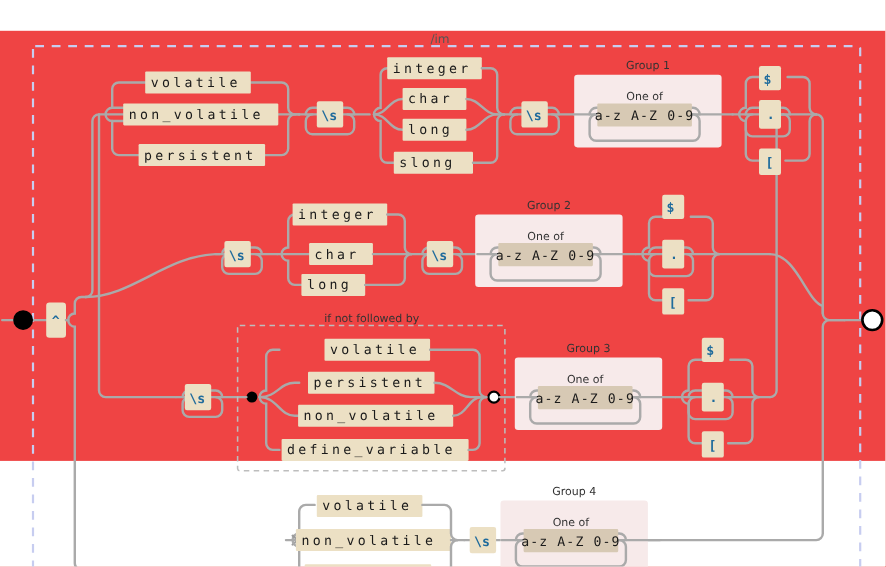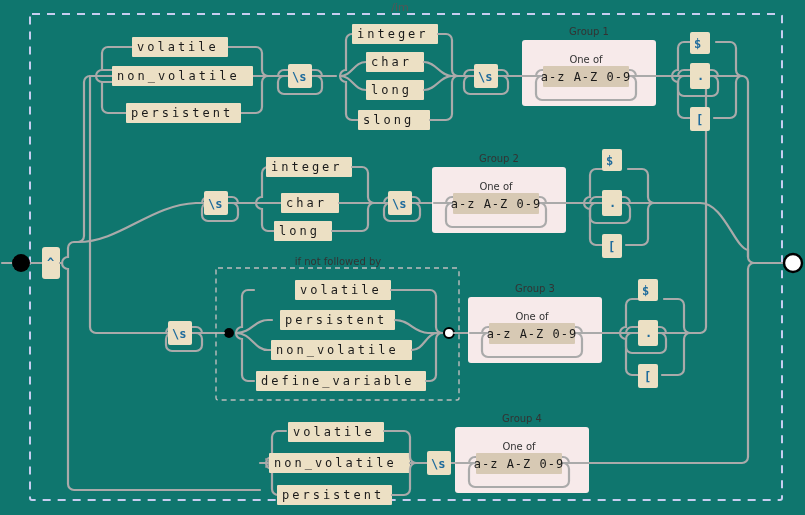--- a/index.html
+++ b/index.html
@@ -1,18 +1,18 @@
 <!DOCTYPE html>
 <html><head>
 <meta charset="utf-8">
 <style>
   html,body{margin:0;padding:0;background:#ffffff;}
   body{width:805px;height:515px;overflow:hidden;
        font-family:"DejaVu Sans",sans-serif;}
-  #stage{position:relative;width:805px;height:515px;background:#0f766e;}
+  #stage{position:relative;width:805px;height:391px;background:#ef4444;margin-top:28px;}
   svg#rail{position:absolute;left:0;top:0;width:805px;height:515px;}
   .track{fill:none;stroke:#aaaaaa;stroke-width:2.2;stroke-linecap:round;}
   .lit-rect{fill:#ece0c4;}
   .lit-txt{font-family:"DejaVu Sans Mono",monospace;font-size:12px;fill:#1a1a1a;letter-spacing:3px;}
   .esc-txt{font-family:"DejaVu Sans Mono",monospace;font-size:12px;fill:#1f6b9c;font-weight:bold;}
   .anchor-txt{font-family:"DejaVu Sans Mono",monospace;font-size:12px;fill:#1f6b9c;font-weight:bold;}
   .grp-bg{fill:#f7eaea;}
   .grp-label{font-family:"DejaVu Sans",sans-serif;font-size:10px;fill:#333;text-anchor:middle;}
   .oneof-label{font-family:"DejaVu Sans",sans-serif;font-size:10px;fill:#333;text-anchor:middle;}
   .charset-rect{fill:#d7c9b4;}

